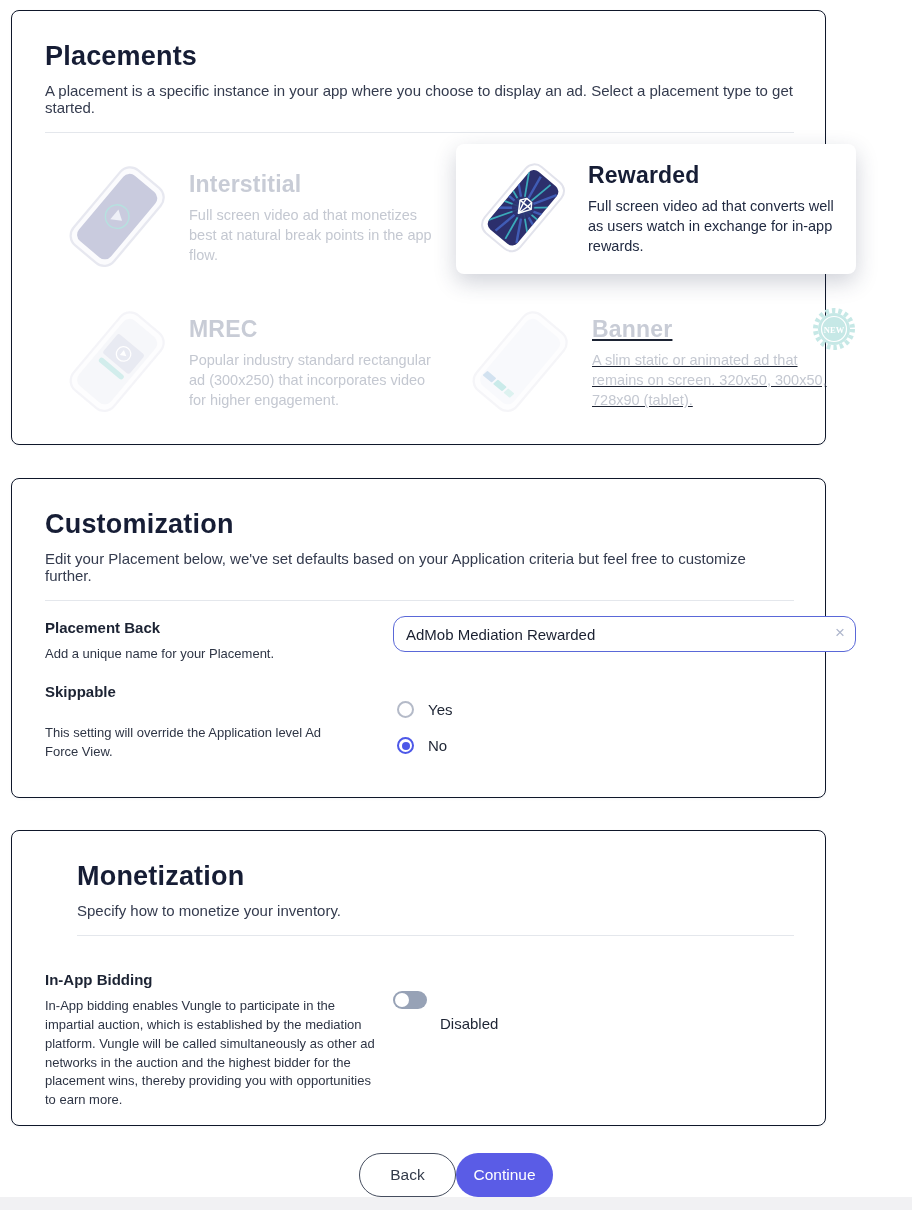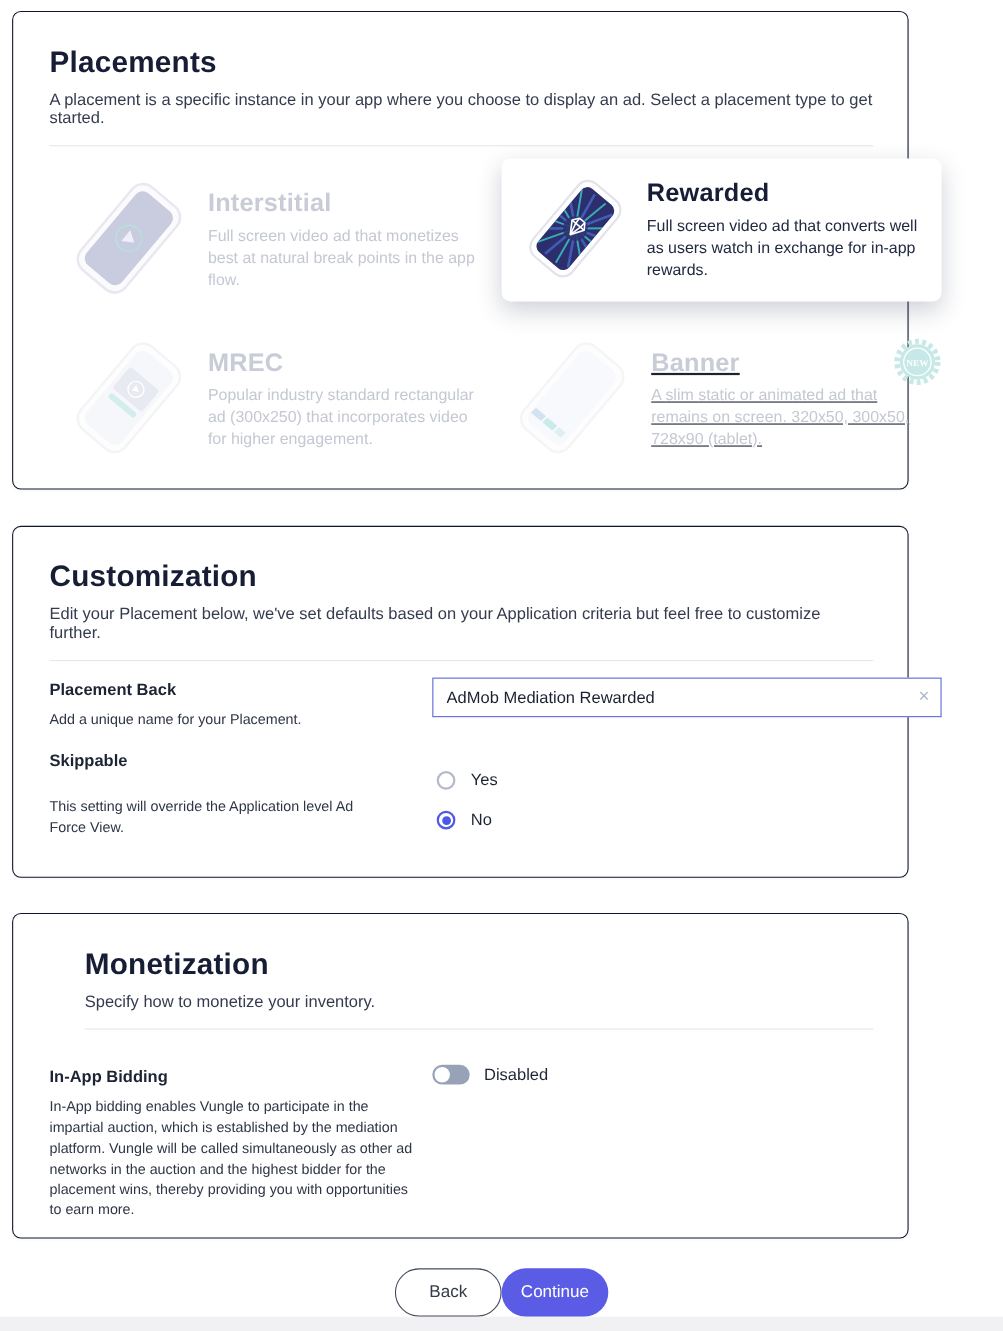--- a/index.html
+++ b/index.html
@@ -45,21 +45,21 @@
 
   
   .field-label { font-size:15px; font-weight:700; color:#1c2333; }
   .field-desc  { font-size:13px; color:#2e3545; line-height:1.45; }
 
   .row-placement-name-label { position:absolute; left:33px; top:140px; }
   .row-placement-name-desc  { position:absolute; left:33px; top:166px; }
 
   .name-input-wrap { position:absolute; left:381px; top:137px; width:463px; height:36px; }
   .name-input {
-    width:100%; height:100%; border:1.5px solid #5a68d8; border-radius:0;
+    width:100%; height:100%; border:1.5px solid #5a68d8; border-radius:12px;
     padding:0 34px 0 12px; font-size:15px; color:#1a2030; outline:none;
     font-family:"Liberation Sans", sans-serif; background:#fff;
   }
   .clear-x { position:absolute; right:11px; top:8px; font-size:17px; color:#aeb6cc; cursor:pointer; line-height:1; }
 
   .row-skippable-label { position:absolute; left:33px; top:204px; }
   .row-skippable-desc  { position:absolute; left:33px; top:245px; width:310px; }
 
   .radio-group { position:absolute; left:385px; top:222px; }
   .radio-option { display:flex; align-items:flex-start; margin-bottom:19px; cursor:pointer; }
@@ -71,21 +71,21 @@
   }
   .radio-label { margin-left:14px; font-size:15px; color:#1d2433; }
 
   
   .row-bidding-label { position:absolute; left:33px; top:140px; }
   .row-bidding-desc  { position:absolute; left:33px; top:166px; width:338px; }
 
   .toggle-wrap { position:absolute; left:381px; top:137px; display:flex; align-items:center; }
   .toggle { width:34px; height:18px; border-radius:9px; background:#97a2b6; position:relative; cursor:pointer; }
   .toggle-knob { position:absolute; left:2px; top:2px; width:14px; height:14px; border-radius:50%; background:#ffffff; }
-  .toggle-state { margin-left:13px; font-size:15px; color:#1d2433; }
+  .toggle-state { margin-left:13px; font-size:15px; color:#1d2433;margin-top:47px; }
 
   
   .footer-actions { position:absolute; left:0; top:1153px; width:100%; display:flex; justify-content:center; gap:0; }
   .btn { height:44px; border-radius:22px; font-size:15.5px; cursor:pointer; font-family:"Liberation Sans", sans-serif; }
   .btn-back { width:97px; background:#ffffff; border:1px solid #454d5e; color:#333b4a; }
   .btn-continue { width:97px; background:#5a5ce6; border:none; color:#ffffff; }
   .bottom-strip { position:absolute; left:0; bottom:0; width:100%; height:13px; background:#f1f1f3; }
 </style>
 </head>
 <body>

